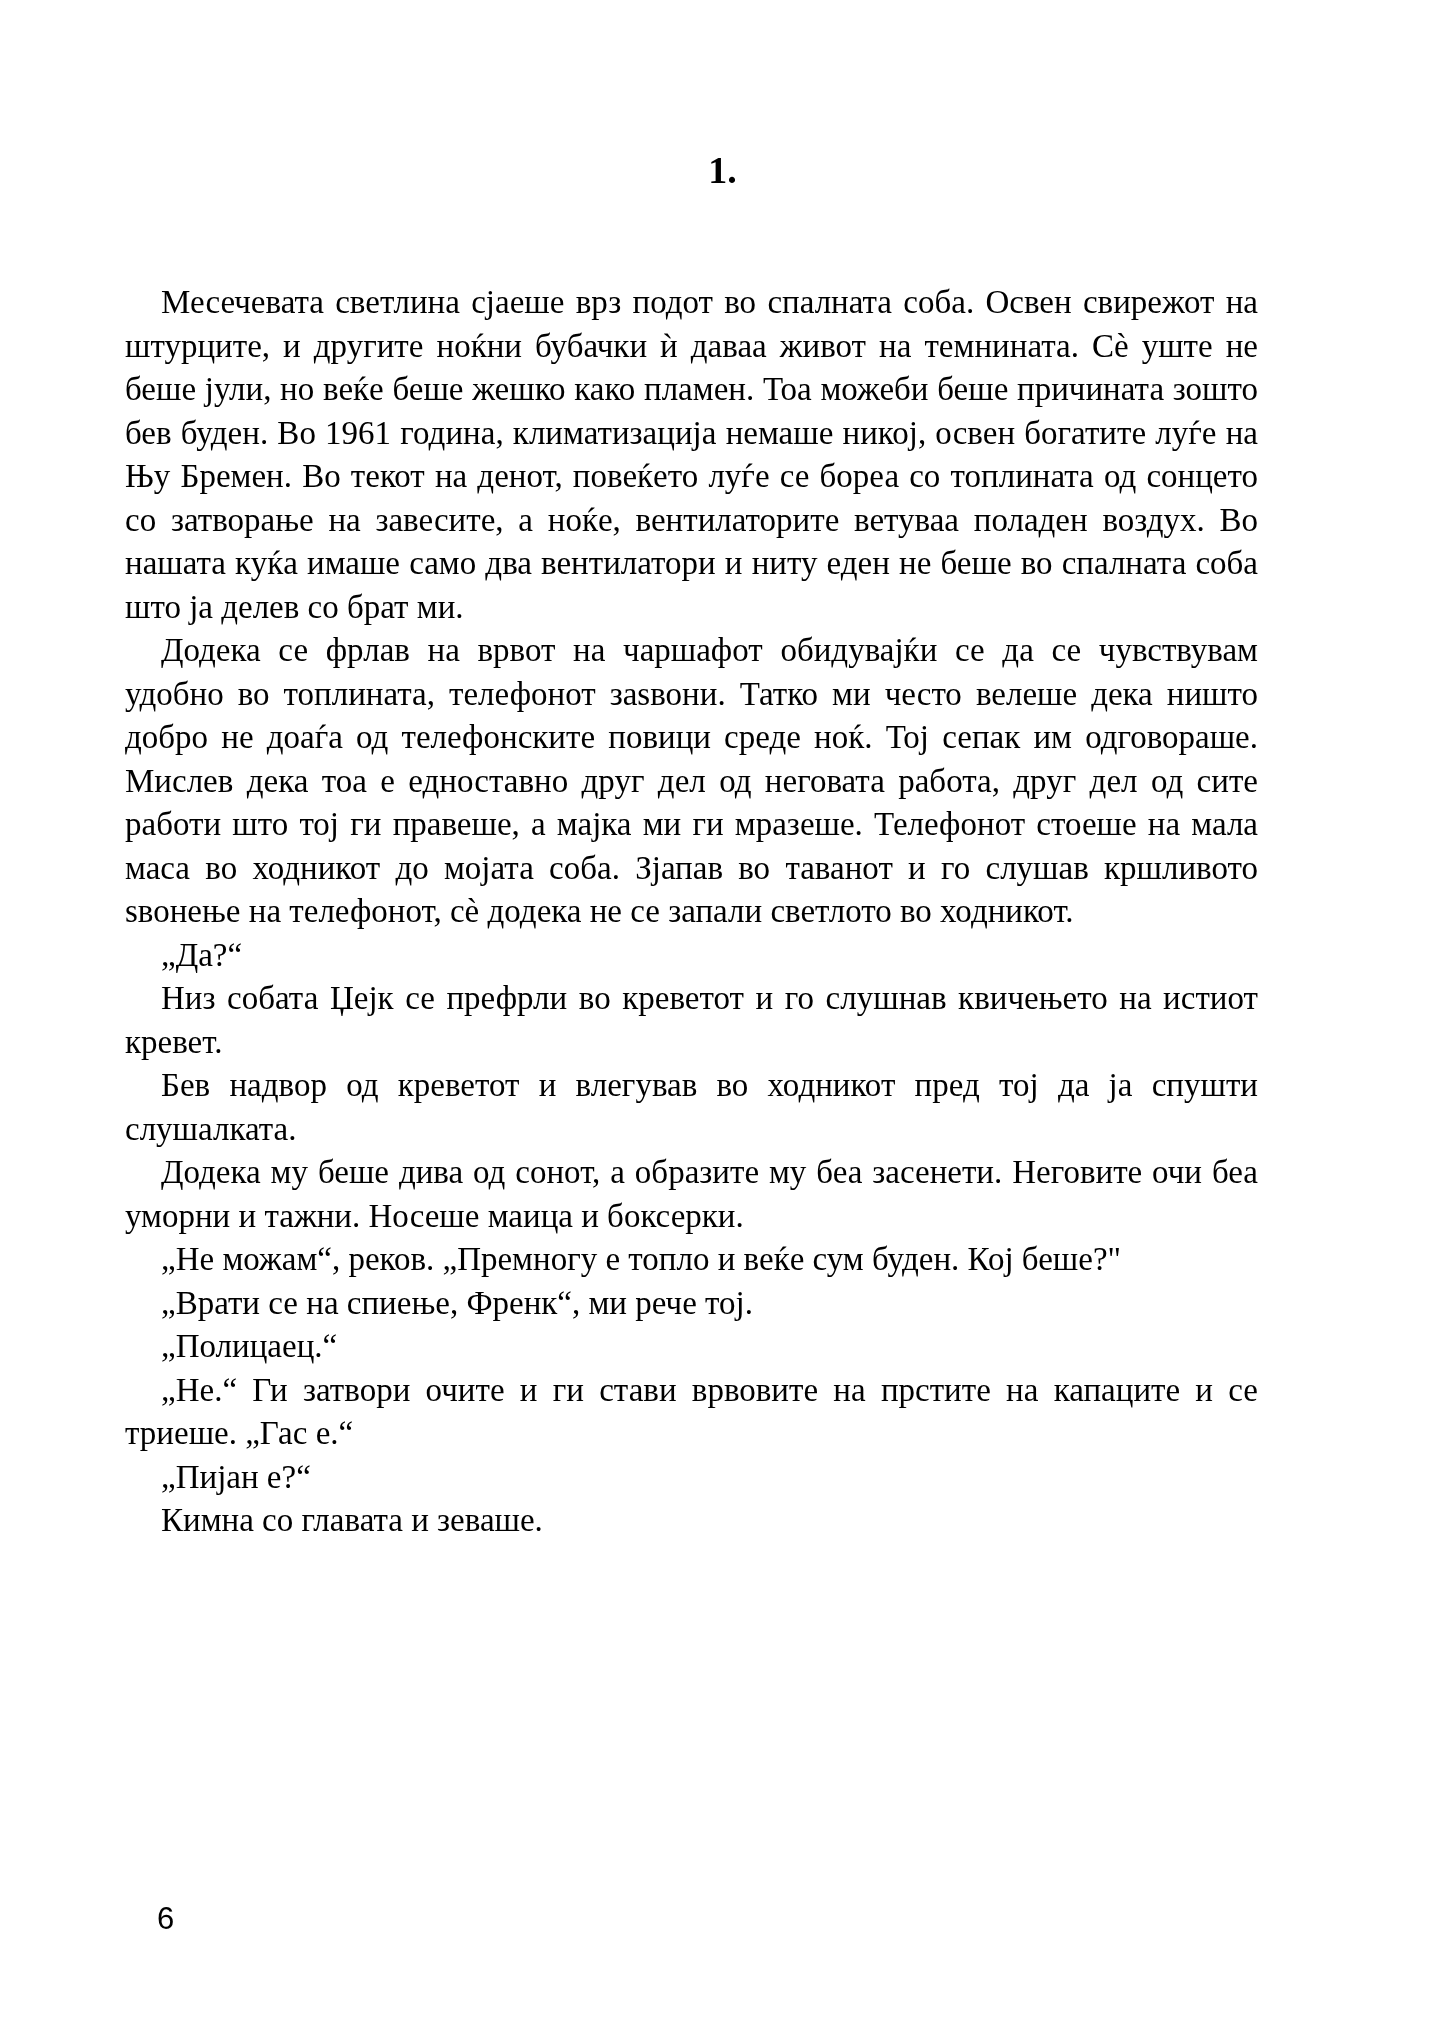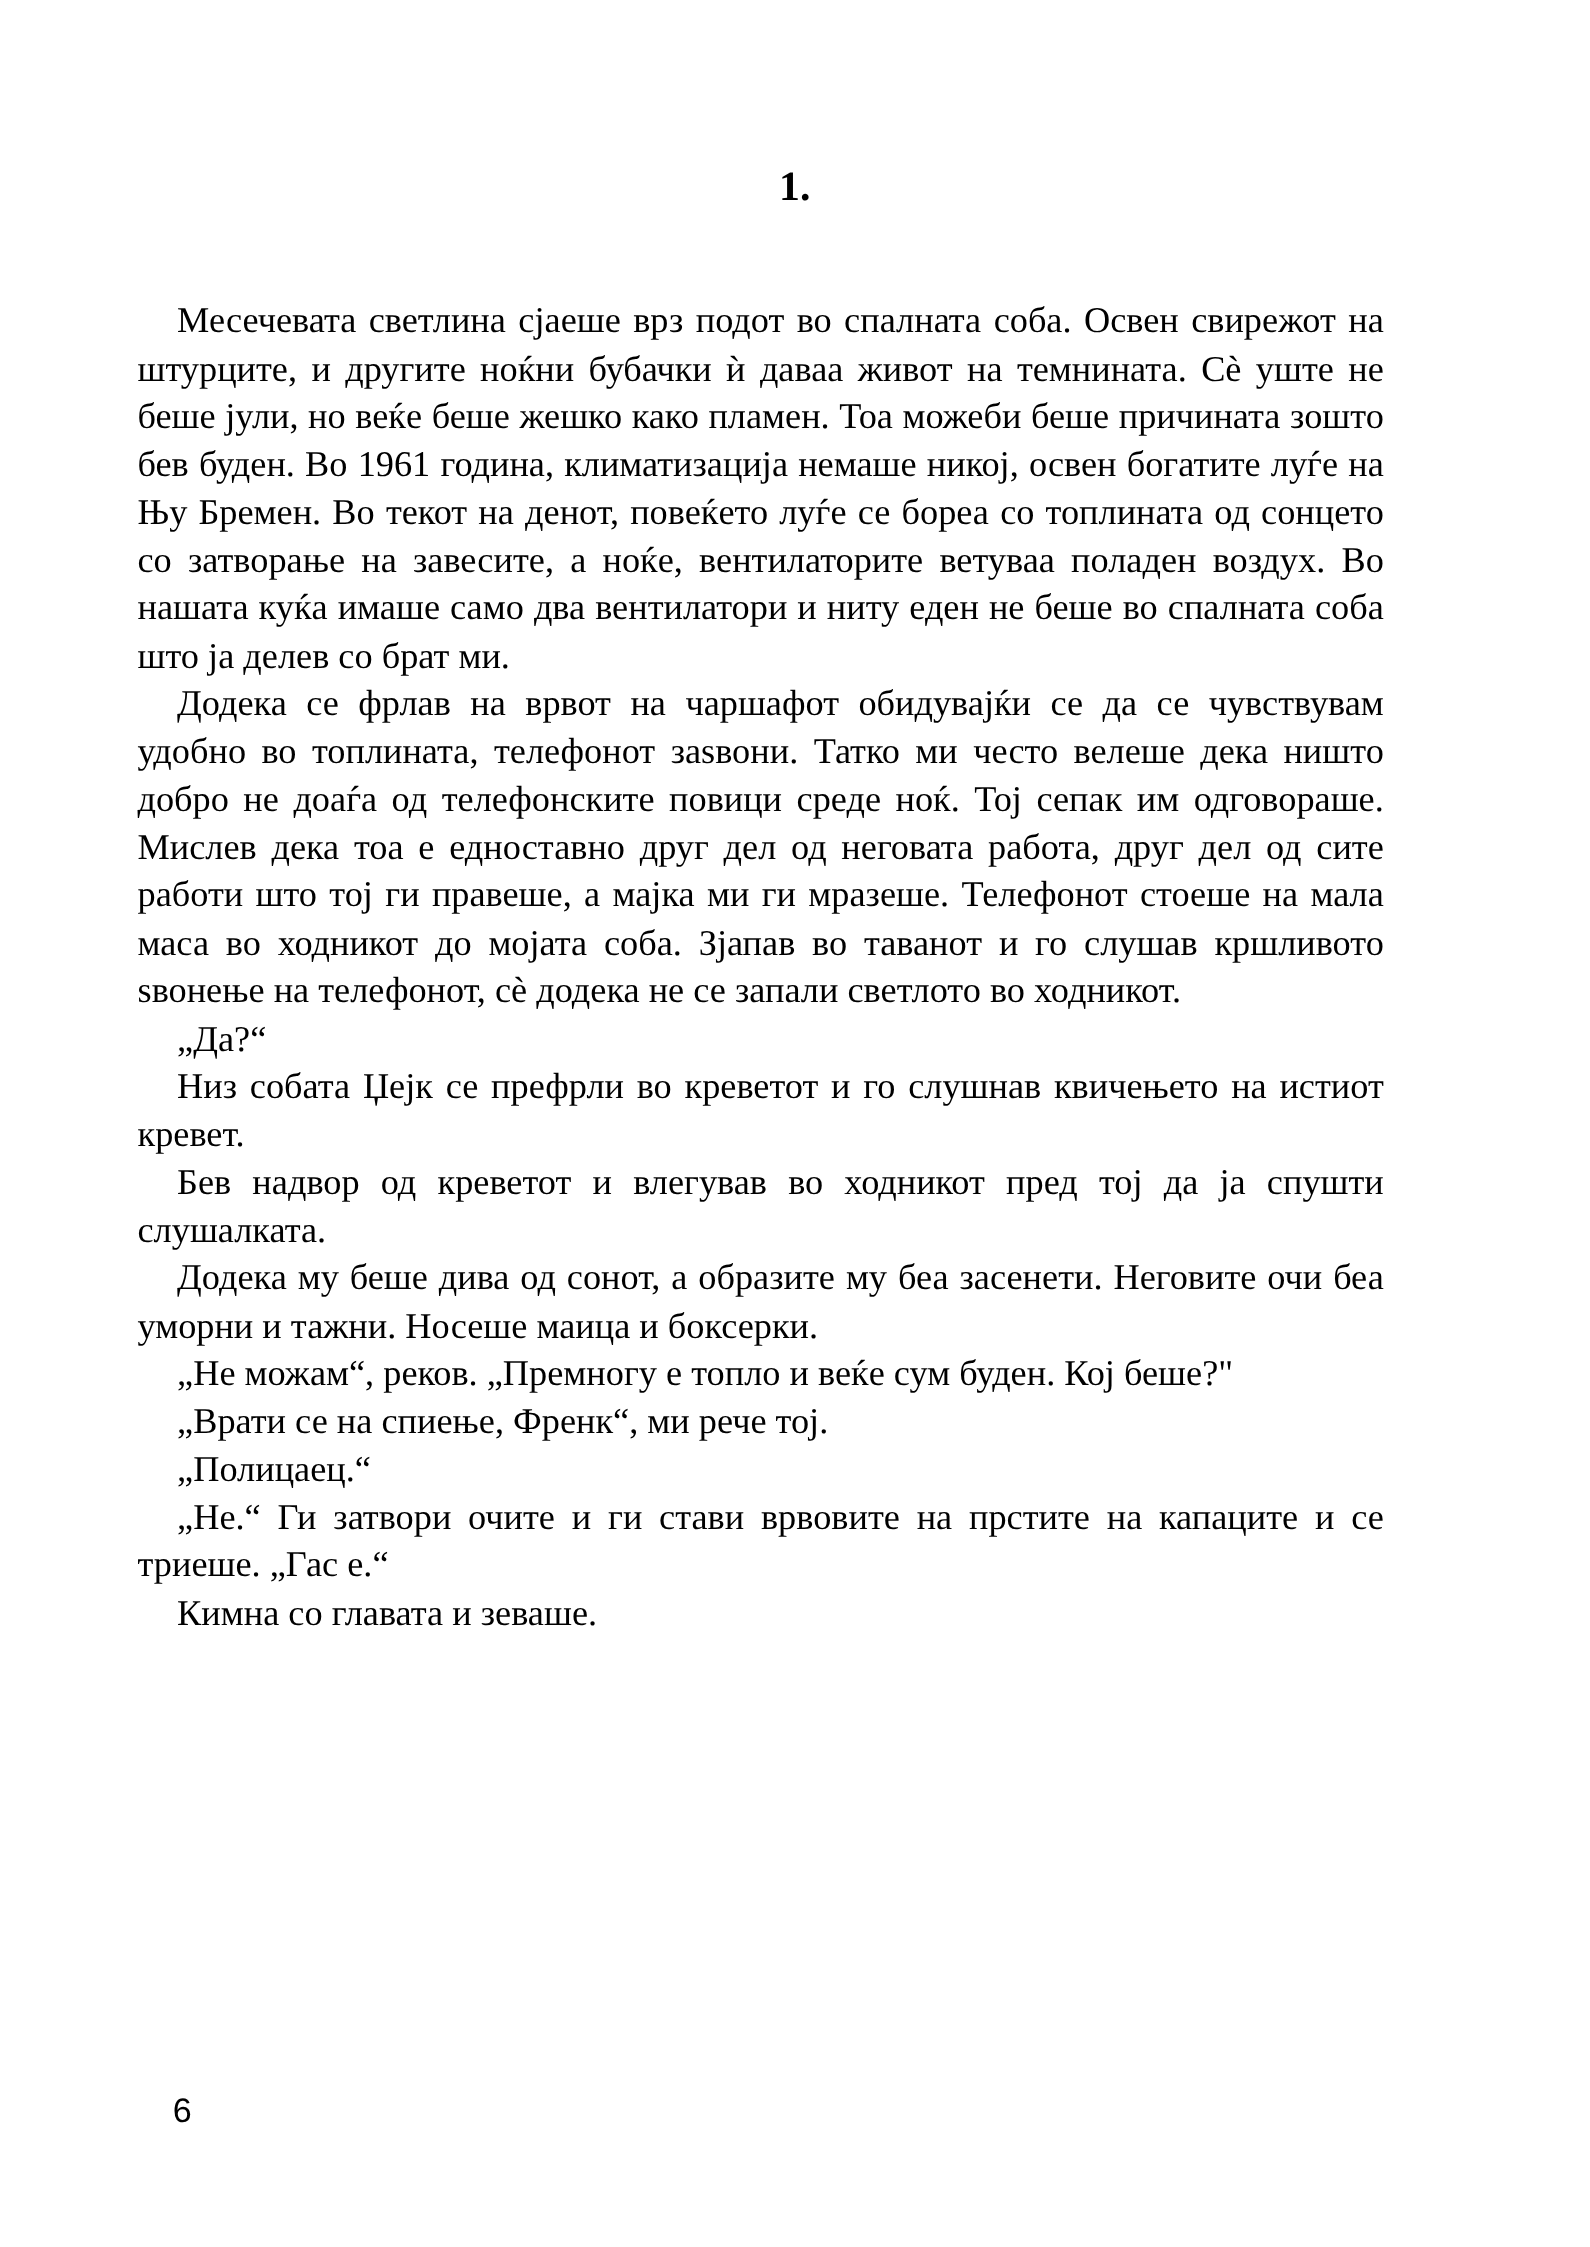--- a/index.html
+++ b/index.html
@@ -24,21 +24,21 @@
     margin: 0;
     text-align: center;
     font-size: 38px;
     line-height: 1.2;
     font-weight: bold;
     font-family: "Liberation Serif", serif;
   }
   .body-text {
     position: absolute;
     left: 125px;
-    top: 271px;
+    top: 281px;
     width: 1133px;
     font-size: 33px;
     line-height: 43.5px;
     text-align: justify;
   }
   .body-text p {
     margin: 0;
     padding: 0;
     text-indent: 36px;
   }
@@ -62,17 +62,18 @@
       <p>Месечевата светлина сјаеше врз подот во спалната соба. Освен свирежот на штурците, и другите ноќни бубачки ѝ даваа живот на темнината. Сè уште не беше јули, но веќе беше жешко како пламен. Тоа можеби беше причината зошто бев буден. Во 1961 година, климатизација немаше никој, освен богатите луѓе на Њу Бремен. Во текот на денот, повеќето луѓе се бореа со топлината од сонцето со затворање на завесите, а ноќе, вентилаторите ветуваа поладен воздух. Во нашата куќа имаше само два вентилатори и ниту еден не беше во спалната соба што ја делев со брат ми.</p>
       <p>Додека се фрлав на врвот на чаршафот обидувајќи се да се чувствувам удобно во топлината, телефонот заѕвони. Татко ми често велеше дека ништо добро не доаѓа од телефонските повици среде ноќ. Тој сепак им одговораше. Мислев дека тоа е едноставно друг дел од неговата работа, друг дел од сите работи што тој ги правеше, а мајка ми ги мразеше. Телефонот стоеше на мала маса во ходникот до мојата соба. Зјапав во таванот и го слушав кршливото ѕвонење на телефонот, сè додека не се запали светлото во ходникот.</p>
       <p>„Да?“</p>
       <p>Низ собата Џејк се префрли во креветот и го слушнав квичењето на истиот кревет.</p>
       <p>Бев надвор од креветот и влегував во ходникот пред тој да ја спушти слушалката.</p>
       <p>Додека му беше дива од сонот, а образите му беа засенети. Неговите очи беа уморни и тажни. Носеше маица и боксерки.</p>
       <p>„Не можам“, реков. „Премногу е топло и веќе сум буден. Кој беше?"</p>
       <p>„Врати се на спиење, Френк“, ми рече тој.</p>
       <p>„Полицаец.“</p>
       <p>„Не.“ Ги затвори очите и ги стави врвовите на прстите на капаците и се триеше. „Гас е.“</p>
+      <p>„Пијан е?“</p>
       <p>Кимна со главата и зеваше.</p>
     </div>
 
   <div class="page-number">6</div>
 </div>
 
 </body></html>

